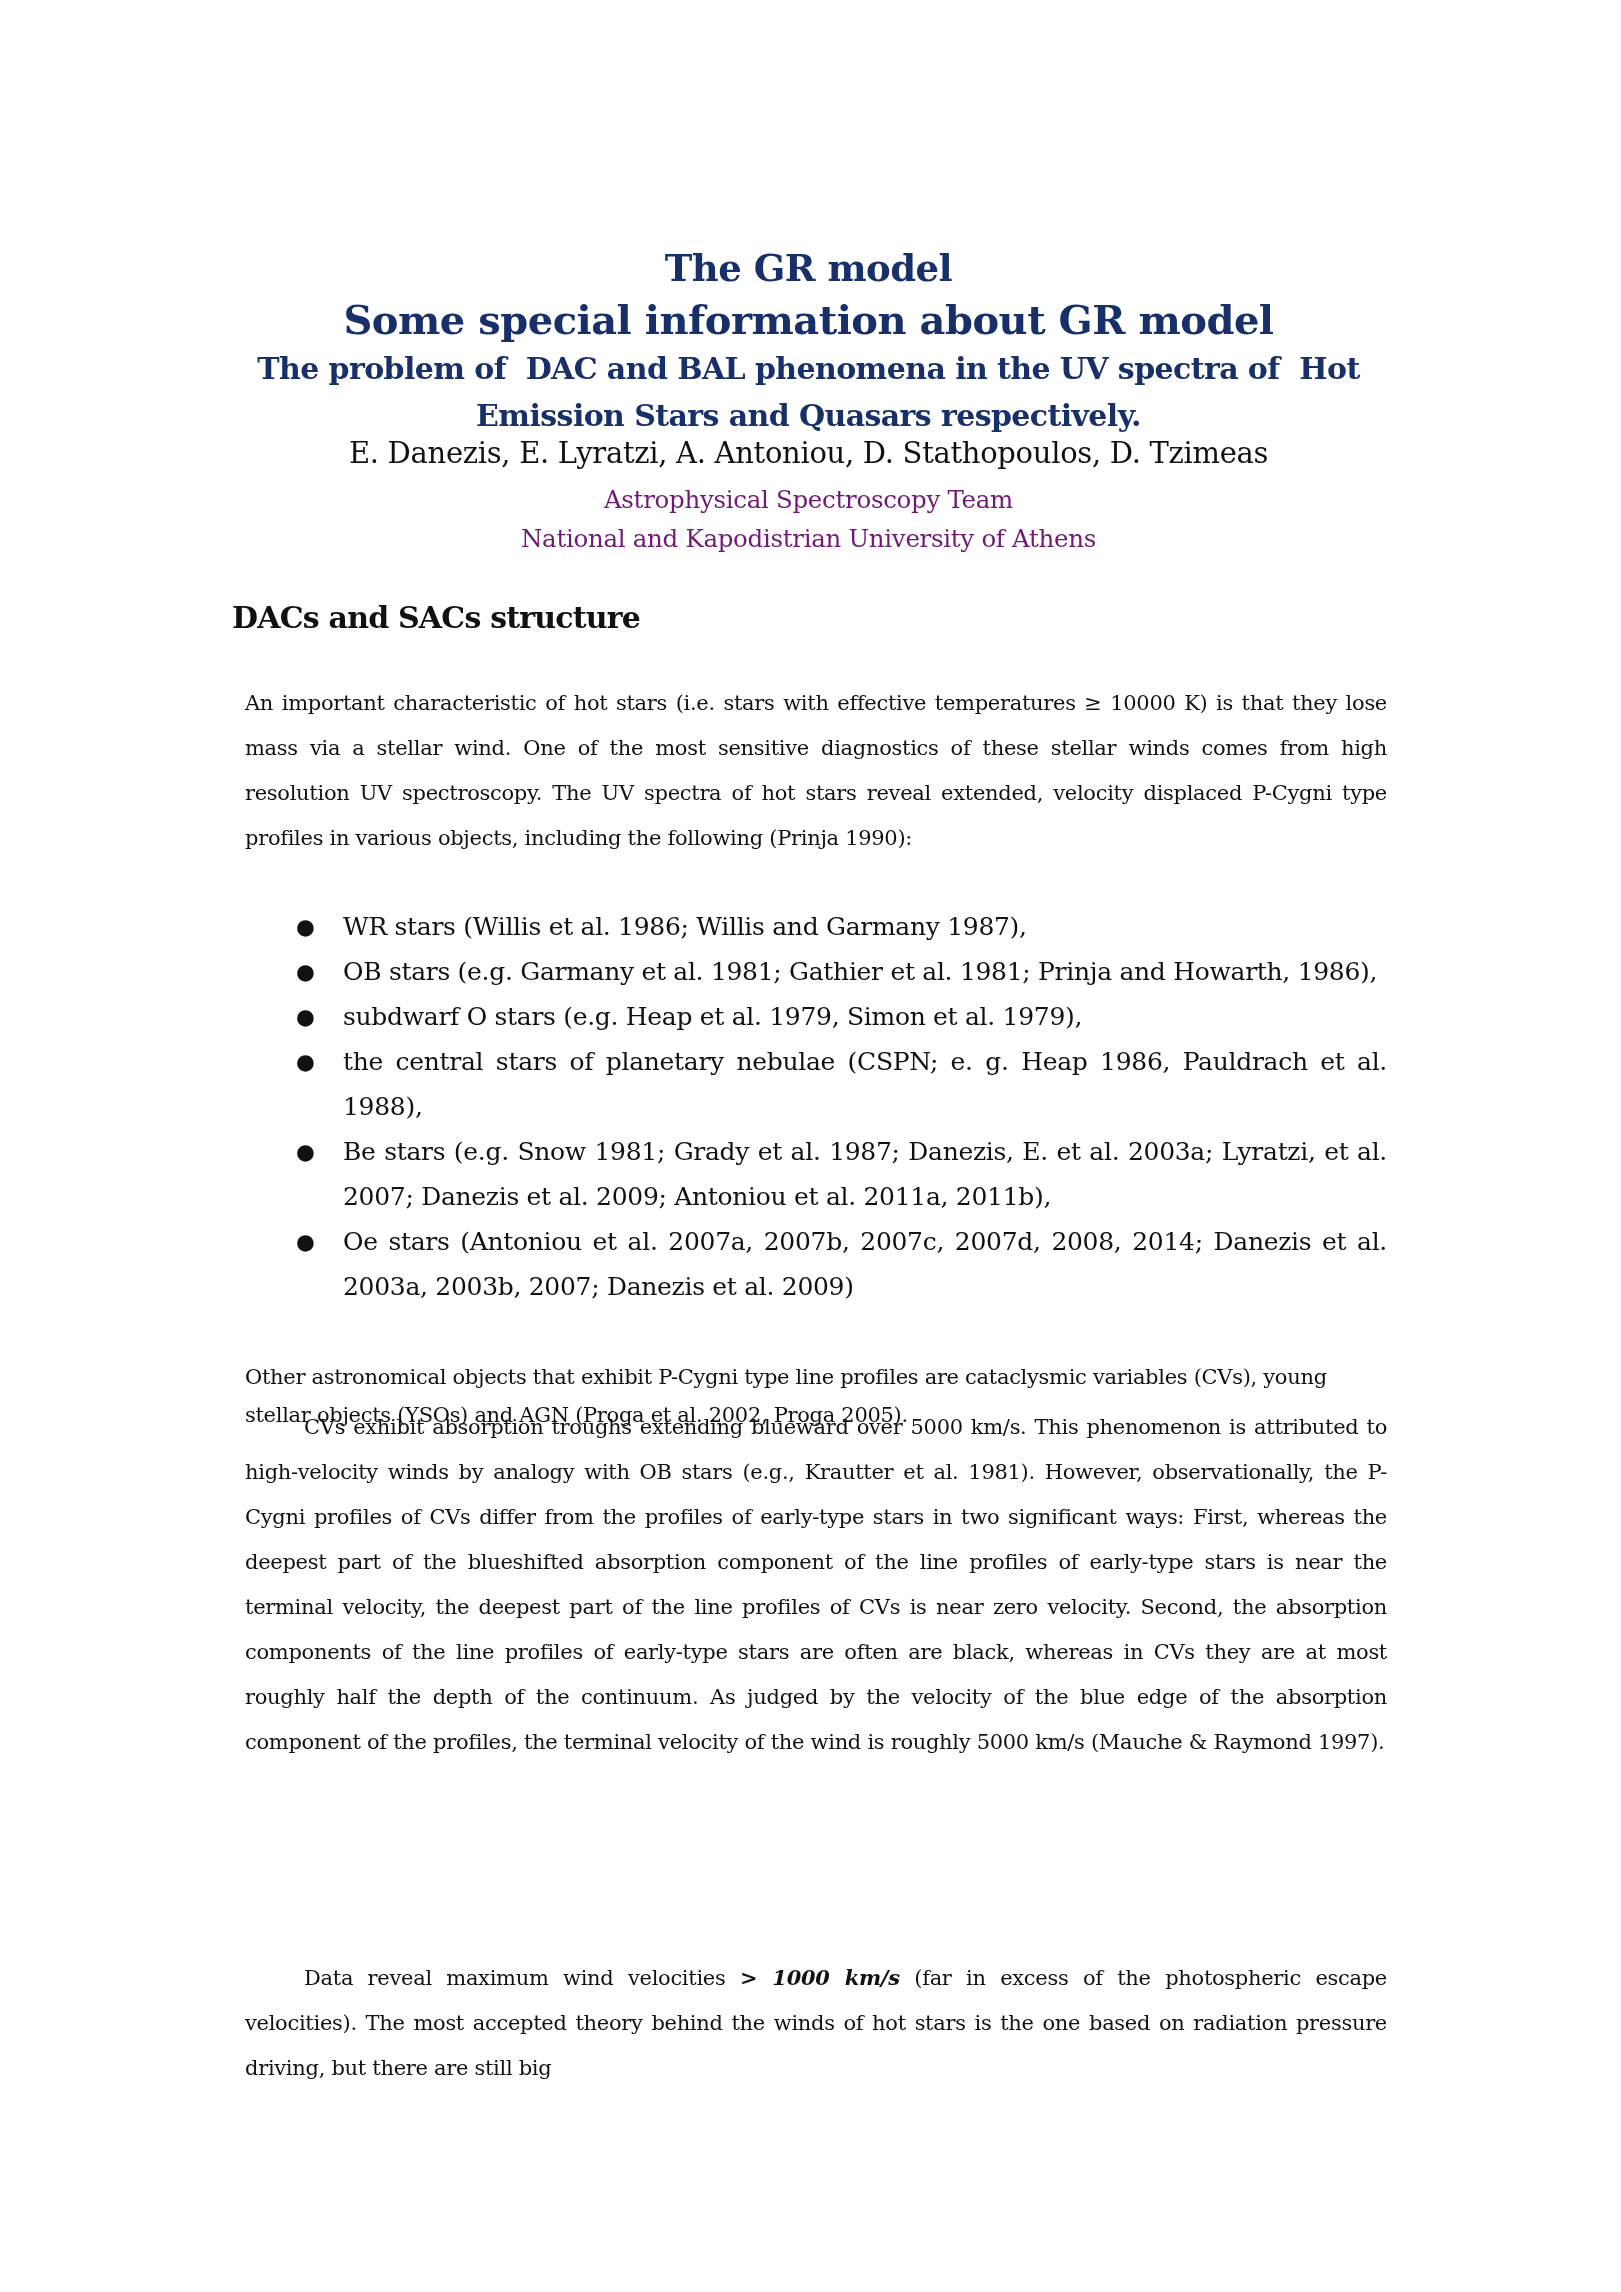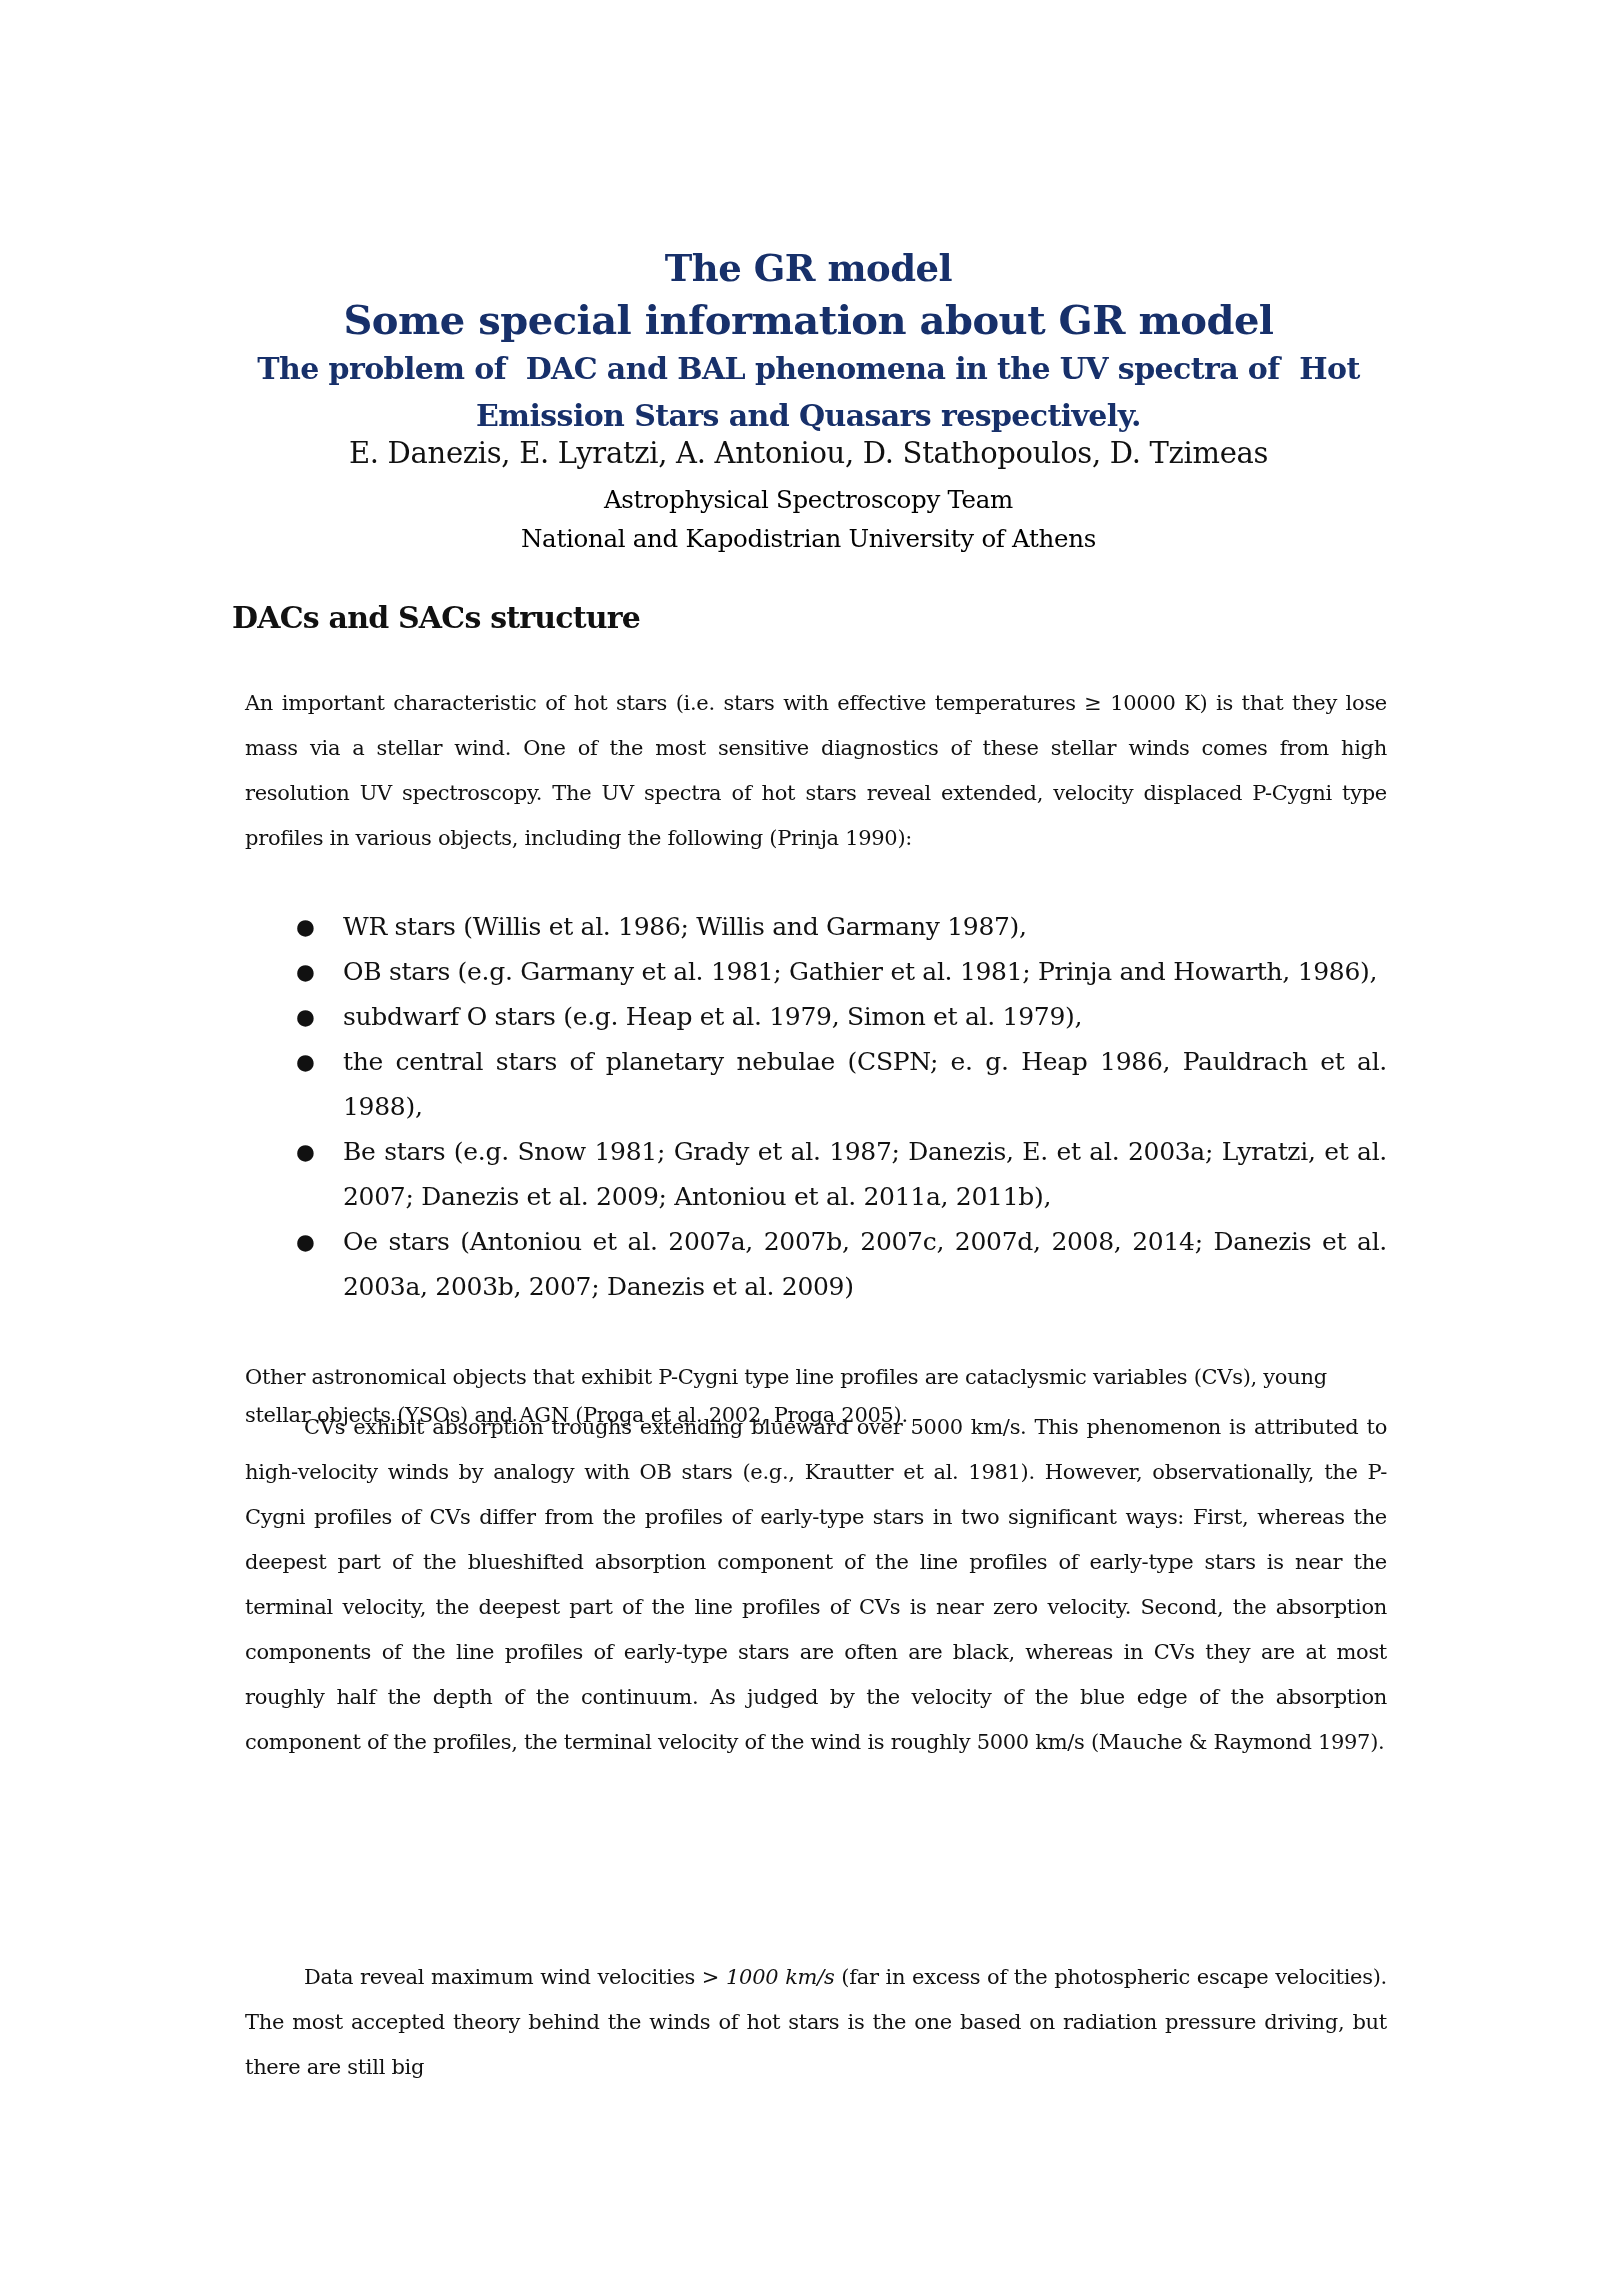--- a/index.html
+++ b/index.html
@@ -4,33 +4,33 @@
 <style>
   html, body { margin: 0; padding: 0; background: #ffffff; }
   body { width: 1621px; height: 2293px; position: relative; overflow: hidden;
          font-family: "DejaVu Serif", "Liberation Serif", serif; color: #111; }
   .page { position: absolute; left: 0; top: 0; width: 1621px; height: 2293px; }
   .title-block { position: absolute; left: 245px; top: 196px; width: 1127px; text-align: center; color: #17306a; font-weight: bold; margin-top: 47px; }
   .t1 { font-size: 37px; line-height: 51px; letter-spacing: -0.5px; }
   .t2 { font-size: 40px; line-height: 51px; letter-spacing: -0.5px; }
   .t3 { font-size: 30px; line-height: 47px; letter-spacing: -0.6px; text-align: center; }
   .authors { position: absolute; left: 245px; top: 434px; width: 1127px; text-align: center; font-size: 29px; line-height: 39px; color: #111; letter-spacing: -0.3px; }
-  .affil { position: absolute; left: 245px; top: 480px; width: 1127px; text-align: center; font-size: 24.5px; line-height: 39px; color: #000000; letter-spacing: -0.3px; }
+  .affil { position: absolute; left: 245px; top: 480px; width: 1127px; text-align: center; font-size: 24.5px; line-height: 39px; color: #701a75; letter-spacing: -0.3px; }
   .section-h { position: absolute; left: 232px; top: 600px; font-size: 30px; font-weight: bold; color: #111; letter-spacing: -0.8px; }
   .body { position: absolute; left: 245px; width: 1142px; font-size: 21px; line-height: 45px; letter-spacing: -0.3px; color: #111; }
   .justify { text-align: justify; text-align-last: left; }
   .indent { text-indent: 59px; }
   .p1 { top: 681px; }
   ul.bullets { position: absolute; left: 294px; top: 904px; width: 1093px; margin: 0; padding: 0; list-style: none; font-size: 25px; line-height: 45px; letter-spacing: -0.3px; text-align: justify; text-align-last: left; }
   ul.bullets li { position: relative; padding-left: 49px; }
   ul.bullets li .bullet { position: absolute; left: 2px; top: 0; font-size: 21.6px; }
   .p2 { top: 1358px; line-height: 38px; }
   .p3 { top: 1405px; }
   .p4 { top: 1955px; }
-  .math { font-style: italic; }
+  .math { font-style: italic; font-weight: bold; }
 </style>
 </head>
 <body>
 
 <div class="page">
 
   <div class="title-block">
     <div class="t1">The GR model</div>
     <div class="t2">Some special information about GR model</div>
     <div class="t3" style="white-space:pre">The problem of  DAC and BAL phenomena in the UV spectra of  Hot</div>

